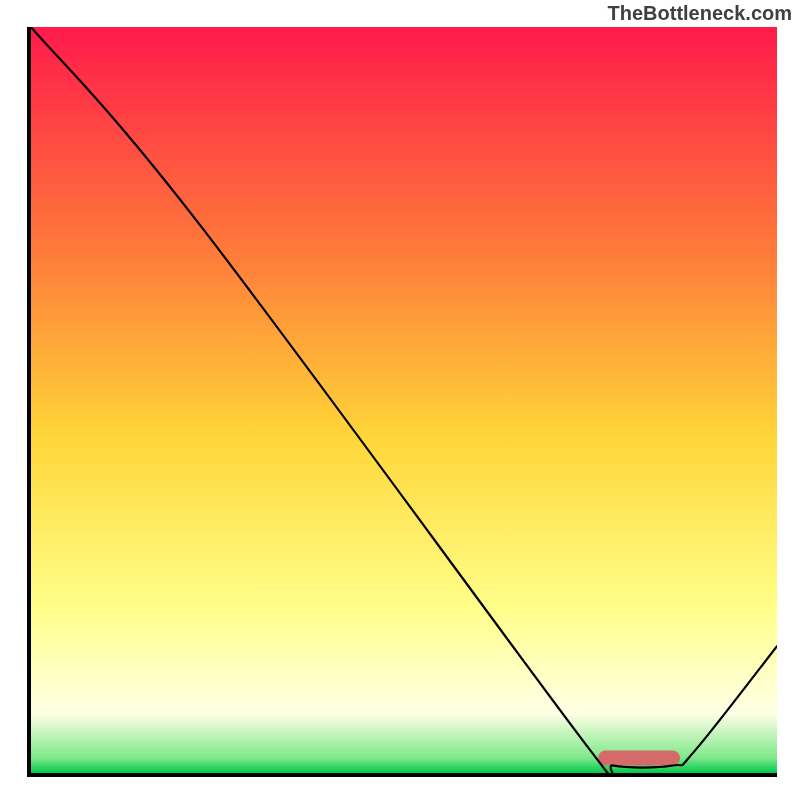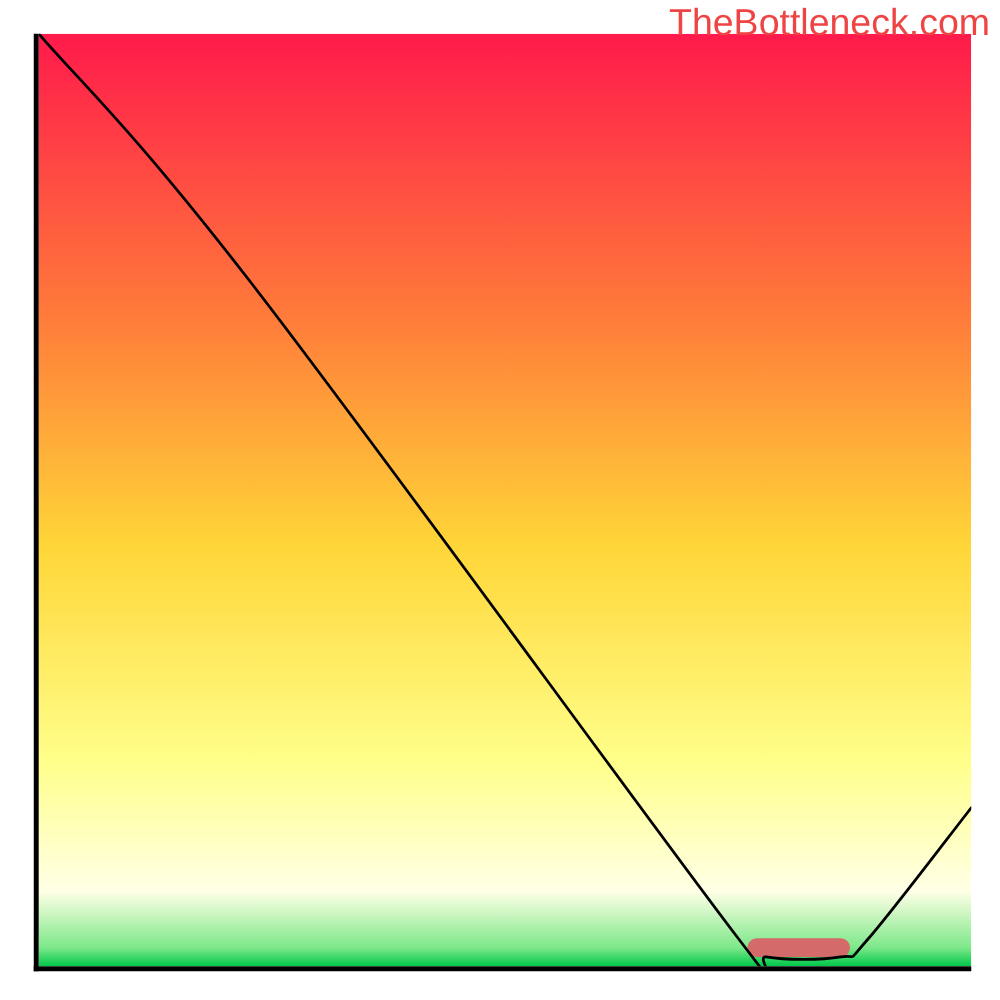--- a/index.html
+++ b/index.html
@@ -12,23 +12,23 @@
   }
   .frame {
     position: relative;
     width: 800px;
     height: 800px;
   }
   .watermark {
     position: absolute;
     top: 2px;
     right: 8px;
-    font-size: 30px;
-    color: #ef4444;
-    font-weight: 400;
+    font-size: 20px;
+    color: #404040;
+    font-weight: 700;
     z-index: 10;
   }
   .plot-outer {
     position: absolute;
     left: 27px;
     top: 27px;
     width: 746px;
     height: 746px;
     border-left: 4px solid #000;
     border-bottom: 4px solid #000;

